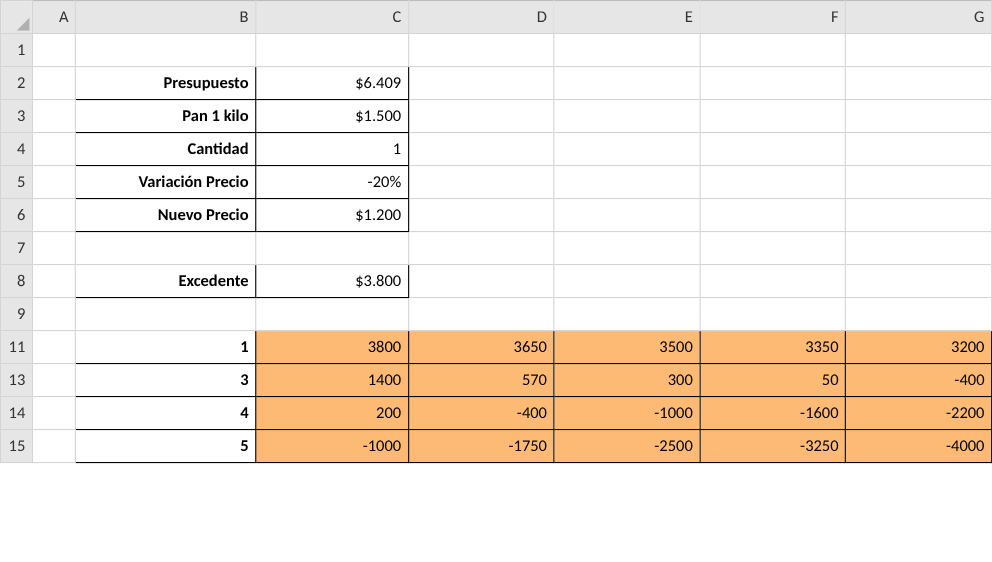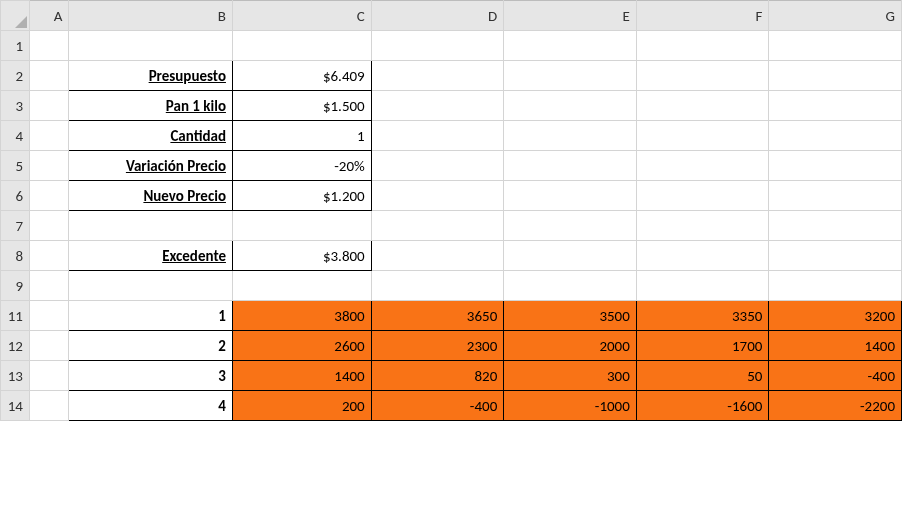--- a/index.html
+++ b/index.html
@@ -57,22 +57,22 @@
   }
   
   col.cA { width: 38px; }
   col.cB { width: 158px; }
   col.cC { width: 134px; }
   col.cD, col.cE, col.cF, col.cG { width: 128px; }
 
   
   .bord { border: 1px solid #000 !important; }
   .bold { font-weight: bold; }
-  .left { text-align: left; text-decoration: underline; }
-  .green { background: #f97316; }
+  .left { text-align: left; }
+  .green { background: #fdba74; }
   tr.hdrrow th.colhdr { border-top: 1px solid #bcbcbc; }
 </style>
 </head>
 <body>
 
 <div class="sheet">
 <table class="grid">
   <colgroup>
     <col style="width:28px">
     <col class="cA">
@@ -203,45 +203,45 @@
     <th class="rowhdr">11</th>
     <td></td>
     <td class="bord bold">1</td>
     <td class="bord green">3800</td>
     <td class="bord green">3650</td>
     <td class="bord green">3500</td>
     <td class="bord green">3350</td>
     <td class="bord green">3200</td>
   </tr>
   <tr>
-    <th class="rowhdr">12</th>
-    <td></td>
-    <td class="bord bold">2</td>
-    <td class="bord green">2600</td>
-    <td class="bord green">2300</td>
-    <td class="bord green">2000</td>
-    <td class="bord green">1700</td>
-    <td class="bord green">1400</td>
-  </tr>
-  <tr>
     <th class="rowhdr">13</th>
     <td></td>
     <td class="bord bold">3</td>
     <td class="bord green">1400</td>
-    <td class="bord green">820</td>
+    <td class="bord green">570</td>
     <td class="bord green">300</td>
     <td class="bord green">50</td>
     <td class="bord green">-400</td>
   </tr>
   <tr>
     <th class="rowhdr">14</th>
     <td></td>
     <td class="bord bold">4</td>
     <td class="bord green">200</td>
     <td class="bord green">-400</td>
     <td class="bord green">-1000</td>
     <td class="bord green">-1600</td>
     <td class="bord green">-2200</td>
   </tr>
+  <tr>
+    <th class="rowhdr">15</th>
+    <td></td>
+    <td class="bord bold">5</td>
+    <td class="bord green">-1000</td>
+    <td class="bord green">-1750</td>
+    <td class="bord green">-2500</td>
+    <td class="bord green">-3250</td>
+    <td class="bord green">-4000</td>
+  </tr>
 
 </tbody>
     </table>
 </div>
 
 </body></html>

